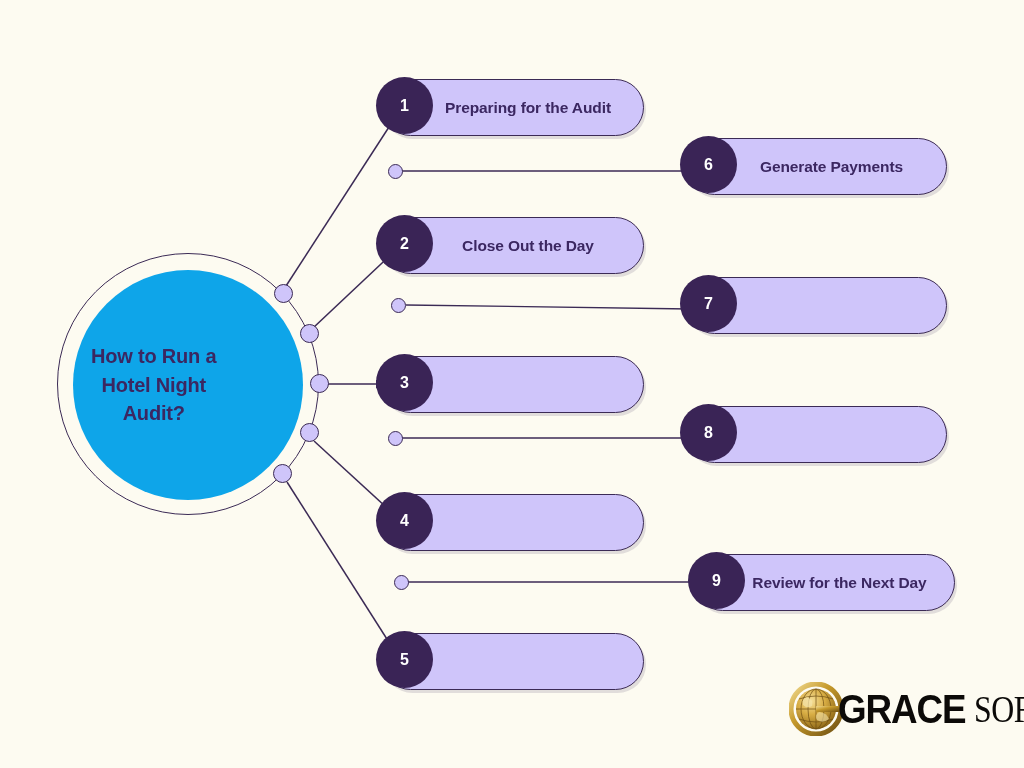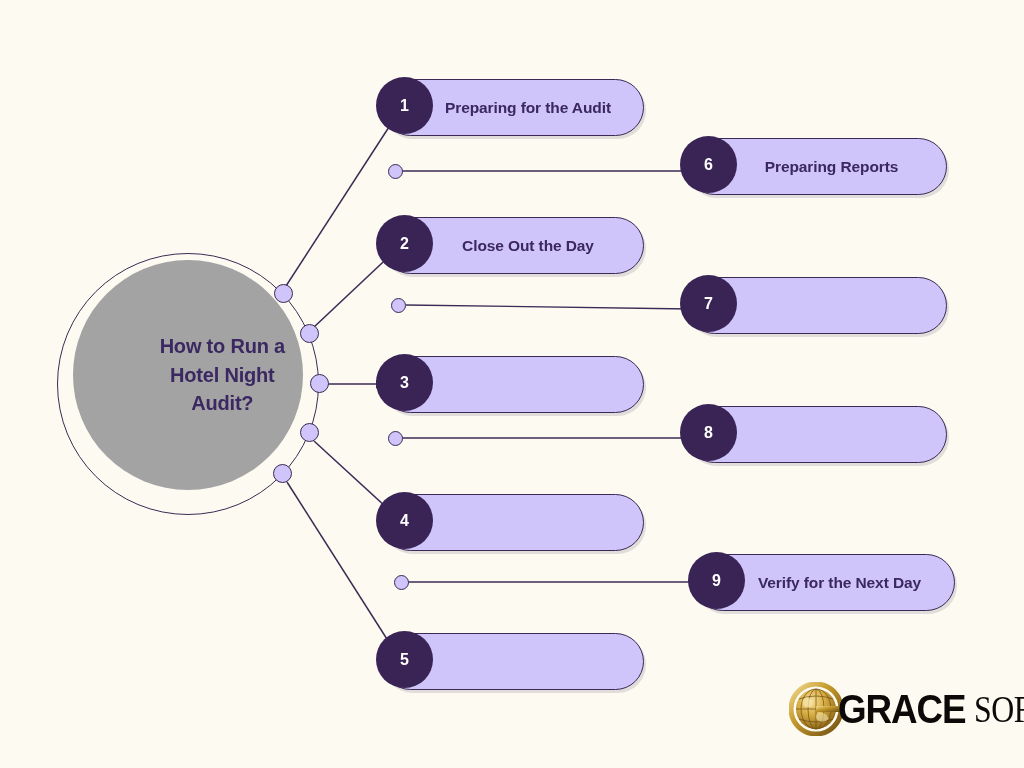--- a/index.html
+++ b/index.html
@@ -36,28 +36,28 @@
     width: 262px;
     height: 262px;
     border-radius: 50%;
     border: 1.6px solid #3B2A55;
     box-sizing: border-box;
     background: transparent;
   }
   .hub-core {
     position: absolute;
     left: 73px;
-    top: 260px;
+    top: 270px;
     width: 230px;
     height: 230px;
     border-radius: 50%;
-    background: #a3a3a3;
+    background: #0ea5e9;
     display: flex;
     align-items: center;
-    justify-content: flex-end;
+    justify-content: flex-start;
   }
   .hub-title {
     color: #3B2761;
     font-size: 20px;
     font-weight: bold;
     line-height: 1.42;
     text-align: center;
     letter-spacing: -0.2px;
     white-space: pre-line;
     padding: 0 18px;
@@ -235,34 +235,34 @@
   <div class="pill" style="left:382px; top:494px; width:262px;">
     <div class="badge">4</div>
   </div>
 
   <div class="pill" style="left:382px; top:633px; width:262px;">
     <div class="badge">5</div>
   </div>
 
   <div class="pill" style="left:686px; top:138px; width:261px;">
     <div class="badge">6</div>
-    <div class="pill-label">Preparing Reports</div>
+    <div class="pill-label">Generate Payments</div>
   </div>
 
   <div class="pill" style="left:686px; top:277px; width:261px;">
     <div class="badge">7</div>
   </div>
 
   <div class="pill" style="left:686px; top:406px; width:261px;">
     <div class="badge">8</div>
   </div>
 
   <div class="pill" style="left:694px; top:554px; width:261px;">
     <div class="badge">9</div>
-    <div class="pill-label">Verify for the Next Day</div>
+    <div class="pill-label">Review for the Next Day</div>
   </div>
 
   <div class="logo">
     <div class="logo-globe">
       <svg viewBox="0 0 54 54" width="54" height="54">
         <defs>
           <radialGradient id="gold" cx="38%" cy="30%" r="75%">
             <stop offset="0%" stop-color="#F6E09A"></stop>
             <stop offset="45%" stop-color="#D8AD44"></stop>
             <stop offset="100%" stop-color="#8A6415"></stop>

